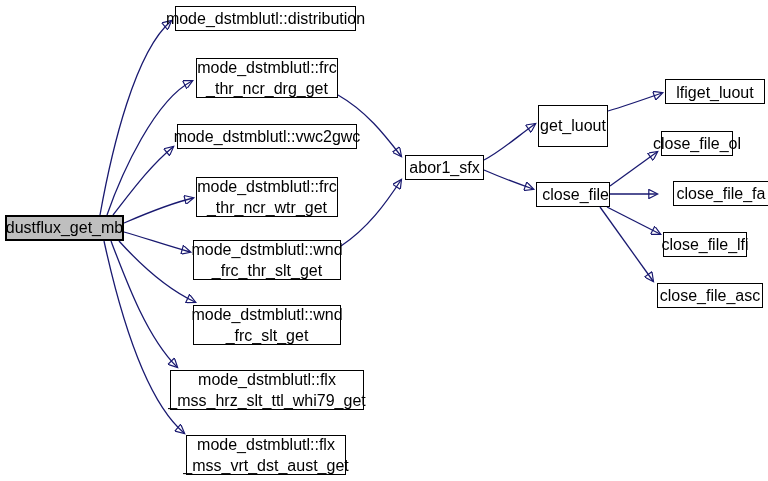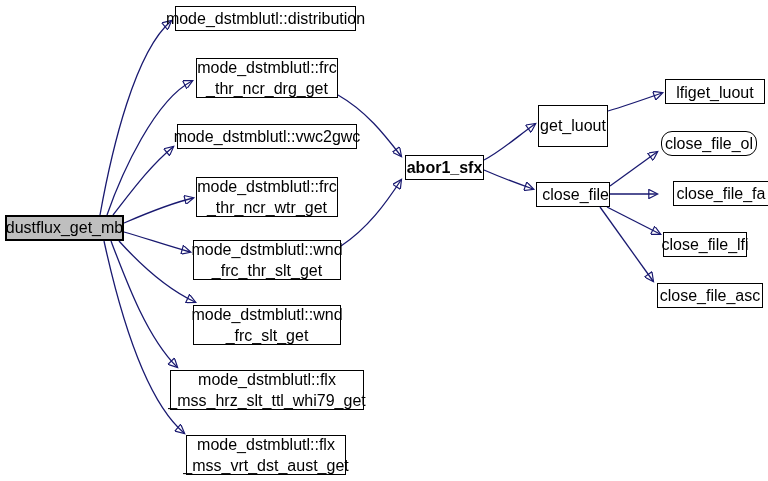--- a/index.html
+++ b/index.html
@@ -87,37 +87,37 @@
   <div class="node" style="left:170px;top:370px;width:194px;height:40px;">
     <span class="lbl">mode_dstmblutl::flx
 _mss_hrz_slt_ttl_whi79_get</span>
   </div>
 
   <div class="node" style="left:186px;top:435px;width:160px;height:40px;">
     <span class="lbl">mode_dstmblutl::flx
 _mss_vrt_dst_aust_get</span>
   </div>
 
-  <div class="node" style="left:405px;top:155px;width:79px;height:25px;font-weight:bold;">
+  <div class="node" style="left:405px;top:155px;width:79px;height:25px;">
     <span class="lbl">abor1_sfx</span>
   </div>
 
   <div class="node" style="left:538px;top:105px;width:70px;height:42px;">
     <span class="lbl">get_luout</span>
   </div>
 
   <div class="node" style="left:536px;top:182px;width:74px;height:25px;justify-content:flex-end;">
     <span class="lbl">close_file</span>
   </div>
 
   <div class="node" style="left:665px;top:79px;width:100px;height:25px;align-items:flex-end;">
     <span class="lbl">lfiget_luout</span>
   </div>
 
-  <div class="node" style="left:661px;top:131px;width:96px;height:25px;border-radius:11px;">
+  <div class="node" style="left:661px;top:131px;width:72px;height:25px;">
     <span class="lbl">close_file_ol</span>
   </div>
 
   <div class="node" style="left:661px;top:181px;width:96px;height:25px;margin-left:12px;">
     <span class="lbl">close_file_fa</span>
   </div>
 
   <div class="node" style="left:663px;top:232px;width:84px;height:25px;">
     <span class="lbl">close_file_lfi</span>
   </div>

